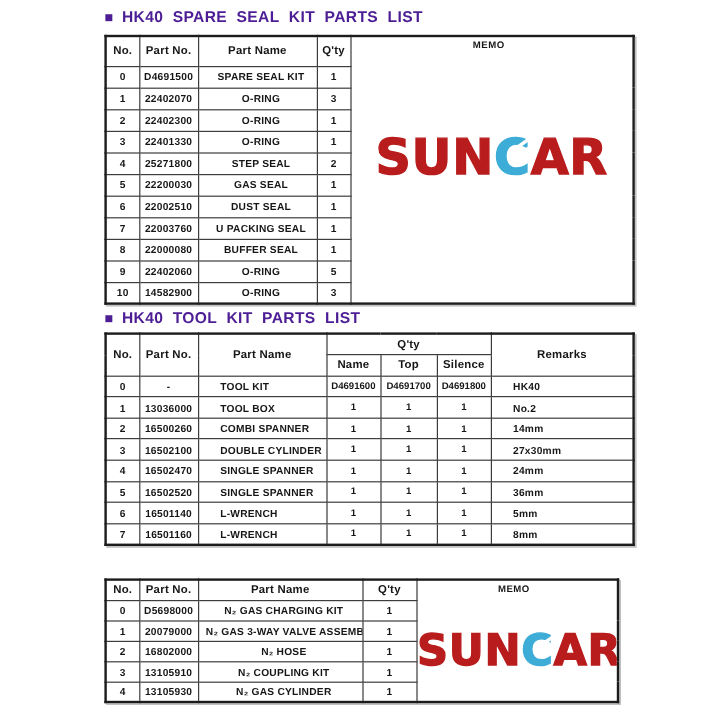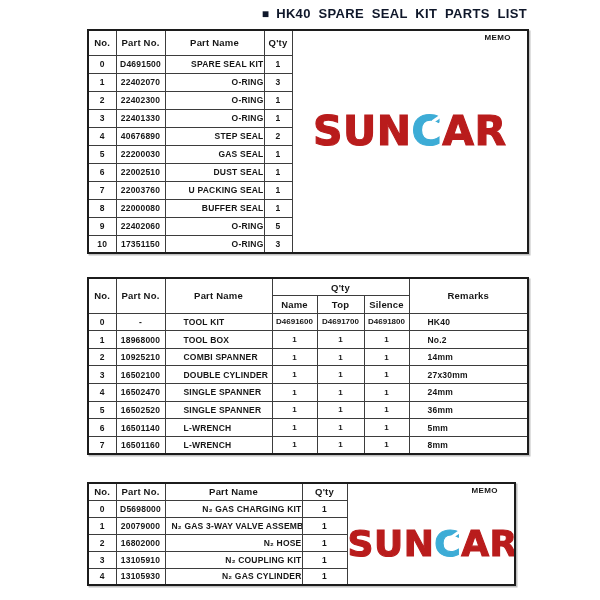--- a/index.html
+++ b/index.html
@@ -3,22 +3,22 @@
 <meta charset="utf-8">
 <style>
   html,body { margin:0; padding:0; }
   body {
     width:600px; height:600px; background:#ffffff;
     font-family:"Liberation Sans","DejaVu Sans",sans-serif;
   }
   .page { position:relative; width:600px; height:600px; background:#ffffff; overflow:hidden; }
 
   .sec-title {
-    position:absolute; left:87px; width:440px; text-align:right;
-    font-weight:bold; font-size:13px; color:#0f172a;
+    position:absolute; left:87px; width:440px; text-align:left;
+    font-weight:bold; font-size:13px; color:#4c1d95;
     letter-spacing:0.3px; word-spacing:4px; white-space:nowrap;
   }
   .sec-title .bullet { display:inline-block; margin-right:7px; font-size:12px; }
 
   table {
     position:absolute; border-collapse:collapse; table-layout:fixed;
     background:#fff; border:2px solid #1c1c1c;
     box-shadow:1.5px 1.5px 0 rgba(130,130,130,0.5);
   }
   th, td {
@@ -33,27 +33,27 @@
   #t2 { left:87px; top:277px; width:440px; }
   #t3 { left:87px; top:482px; width:427px; }
 
   .hdr1  { height:25px; }
   .hdr2a { height:17px; }
   .hdr2b { height:16px; }
   .hdr3  { height:29px; }
   #t2 tr { height:17.6px; }
   #t3 tr { height:17px; }
 
-  #t1 td:nth-child(3), #t3 td:nth-child(3) { text-align:right; padding-left:6px; }
+  #t1 td:nth-child(3), #t3 td:nth-child(3) { text-align:center; padding-left:6px; }
   #t2 td:nth-child(3), #t2 td:nth-child(7) { text-align:left; padding-left:18px; }
   #t2 td:nth-child(4), #t2 td:nth-child(5), #t2 td:nth-child(6) { font-size:8px; letter-spacing:0; }
 
   .memo { position:relative; vertical-align:top; }
   .memo-label {
-    position:absolute; top:2px; left:0; right:16px; text-align:right;
+    position:absolute; top:2px; left:0; right:5px; text-align:center;
     font-size:8px; letter-spacing:0.4px; font-weight:bold; color:#161616;
   }
   .logo {
     position:absolute; left:0; right:0; text-align:center; white-space:nowrap;
     font-weight:bold; font-family:"DejaVu Sans",sans-serif; letter-spacing:0.5px;
     transform:translateY(-50%);
   }
   #t1 .logo { top:100px; font-size:41px; }
   #t3 .logo { top:59px;  font-size:36px; }
   .logo span { -webkit-text-stroke:1.1px; }
@@ -115,21 +115,21 @@
           <td>1</td>
         </tr>
         <tr>
           <td>3</td>
           <td>22401330</td>
           <td>O-RING</td>
           <td>1</td>
         </tr>
         <tr>
           <td>4</td>
-          <td>40676890</td>
+          <td>25271800</td>
           <td>STEP SEAL</td>
           <td>2</td>
         </tr>
         <tr>
           <td>5</td>
           <td>22200030</td>
           <td>GAS SEAL</td>
           <td>1</td>
         </tr>
         <tr>
@@ -151,27 +151,30 @@
           <td>1</td>
         </tr>
         <tr>
           <td>9</td>
           <td>22402060</td>
           <td>O-RING</td>
           <td>5</td>
         </tr>
         <tr>
           <td>10</td>
-          <td>17351150</td>
+          <td>14582900</td>
           <td>O-RING</td>
           <td>3</td>
         </tr>
       </tbody>
   </table>
 
+  <div class="sec-title" style="top:257px;">
+    <span class="bullet">■</span><span>HK40 TOOL KIT PARTS LIST</span>
+  </div>
 
   <table id="t2">
     <colgroup>
       <col style="width:28px">
         <col style="width:49px">
         <col style="width:107px">
         <col style="width:45px">
         <col style="width:47px">
         <col style="width:45px">
         <col style="width:119px">
@@ -193,30 +196,30 @@
           <td>0</td>
           <td>-</td>
           <td>TOOL KIT</td>
           <td>D4691600</td>
           <td>D4691700</td>
           <td>D4691800</td>
           <td>HK40</td>
         </tr>
         <tr>
           <td>1</td>
-          <td>18968000</td>
+          <td>13036000</td>
           <td>TOOL BOX</td>
           <td>1</td>
           <td>1</td>
           <td>1</td>
           <td>No.2</td>
         </tr>
         <tr>
           <td>2</td>
-          <td>10925210</td>
+          <td>16500260</td>
           <td>COMBI SPANNER</td>
           <td>1</td>
           <td>1</td>
           <td>1</td>
           <td>14mm</td>
         </tr>
         <tr>
           <td>3</td>
           <td>16502100</td>
           <td>DOUBLE CYLINDER</td>

